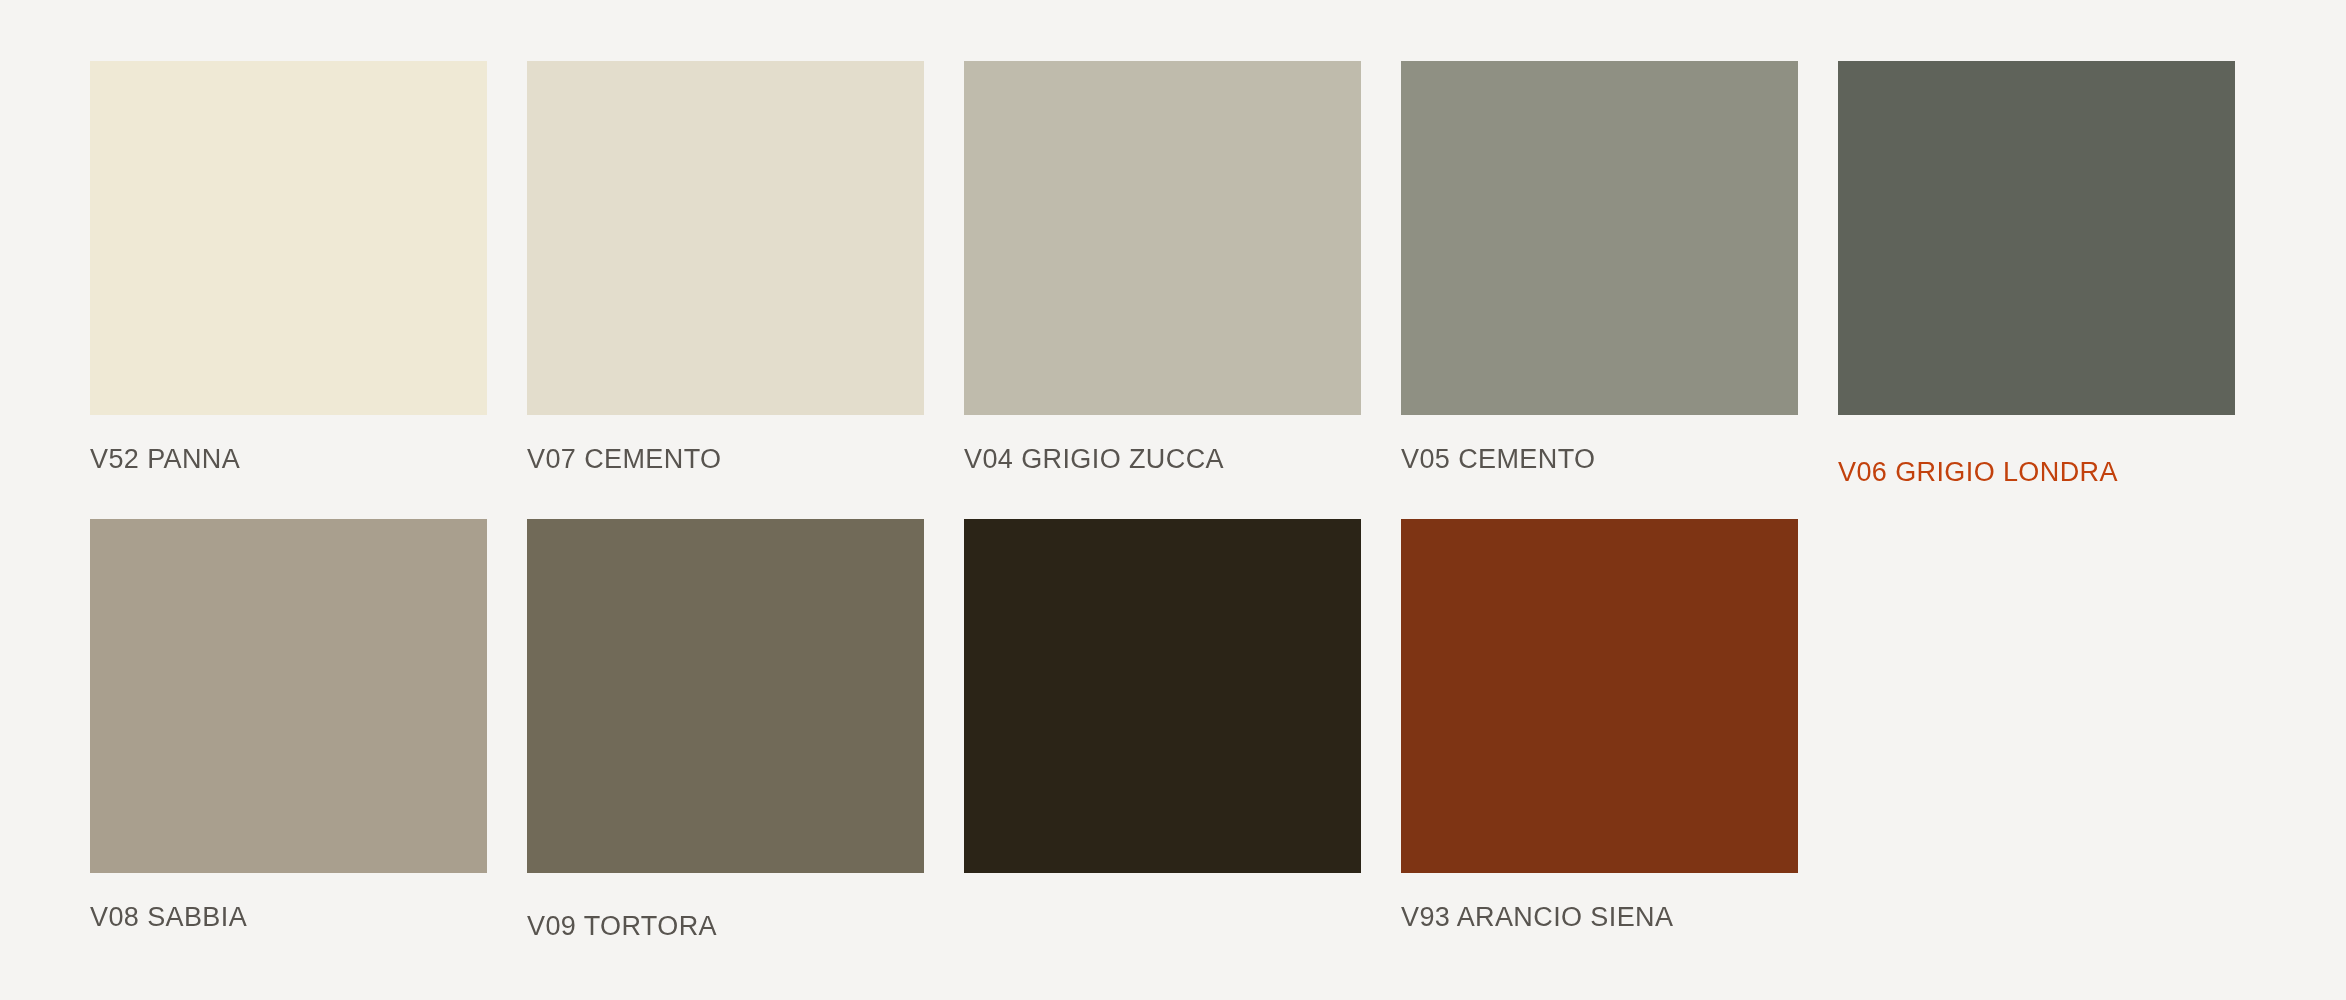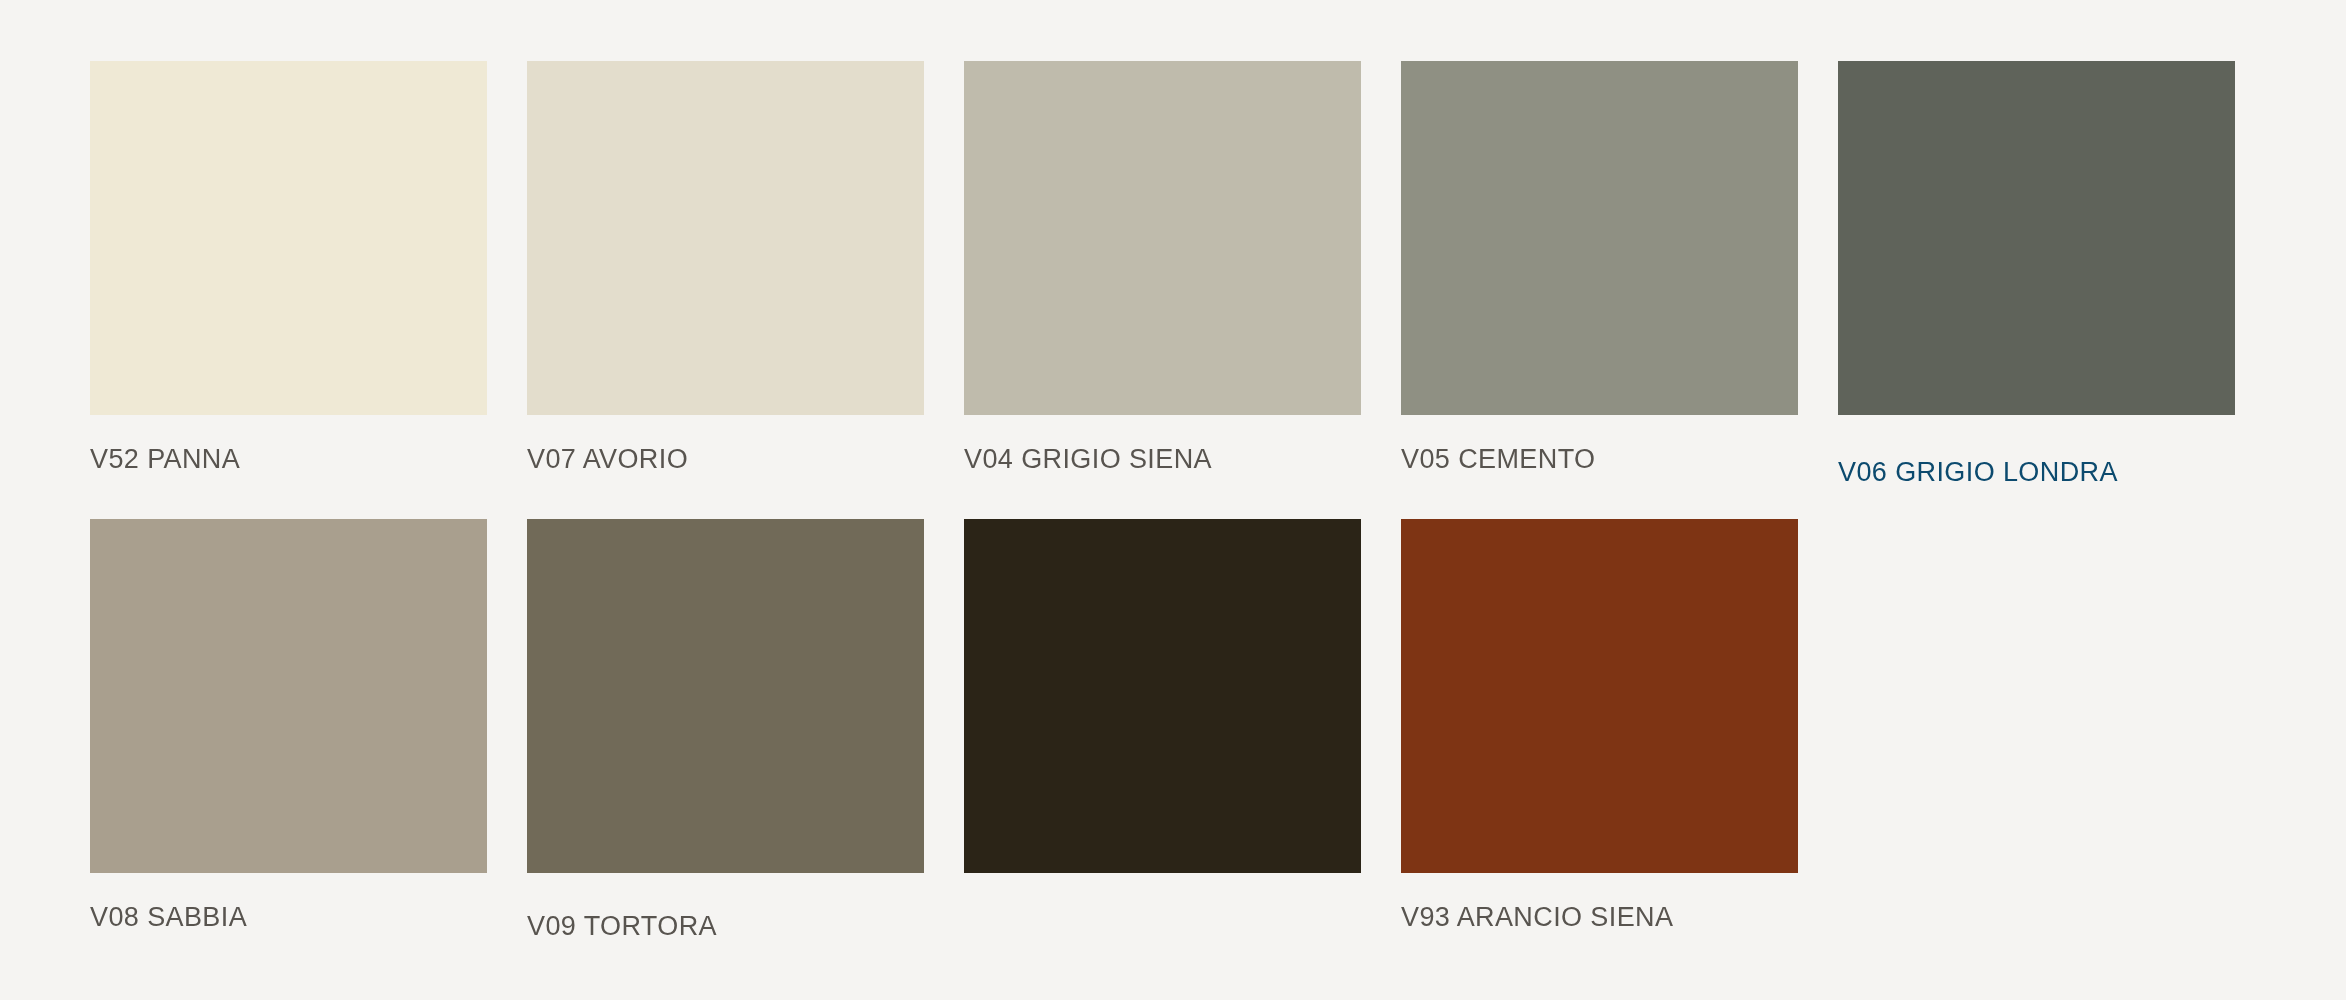--- a/index.html
+++ b/index.html
@@ -60,36 +60,36 @@
 <div class="palette-page">
   <div class="swatch-grid">
 
     <div class="swatch-cell">
       <span class="swatch-chip" style="background:#efe9d5;"></span>
       <span class="swatch-label" style="color: rgb(88, 84, 79);">V52 PANNA</span>
     </div>
 
     <div class="swatch-cell">
       <span class="swatch-chip" style="background:#e3ddcc;"></span>
-      <span class="swatch-label" style="color: rgb(88, 84, 79);">V07 AVORIO</span>
+      <span class="swatch-label" style="color: rgb(88, 84, 79);">V07 CEMENTO</span>
     </div>
 
     <div class="swatch-cell">
       <span class="swatch-chip" style="background:#bfbbac;"></span>
-      <span class="swatch-label" style="color: rgb(88, 84, 79);">V04 GRIGIO SIENA</span>
+      <span class="swatch-label" style="color: rgb(88, 84, 79);">V04 GRIGIO ZUCCA</span>
     </div>
 
     <div class="swatch-cell">
       <span class="swatch-chip" style="background:#8f9083;"></span>
       <span class="swatch-label" style="color: rgb(88, 84, 79);">V05 CEMENTO</span>
     </div>
 
     <div class="swatch-cell">
       <span class="swatch-chip" style="background:#5f635a;"></span>
-      <span class="swatch-label" style="color: #0c4a6e; margin-top: 44px;">V06 GRIGIO LONDRA</span>
+      <span class="swatch-label" style="color: #c2410c; margin-top: 44px;">V06 GRIGIO LONDRA</span>
     </div>
 
     <div class="swatch-cell">
       <span class="swatch-chip" style="background:#a99f8e;"></span>
       <span class="swatch-label" style="color: rgb(88, 84, 79);">V08 SABBIA</span>
     </div>
 
     <div class="swatch-cell">
       <span class="swatch-chip" style="background:#716a58;"></span>
       <span class="swatch-label" style="color: rgb(88, 84, 79); margin-top: 40px;">V09 TORTORA</span>

